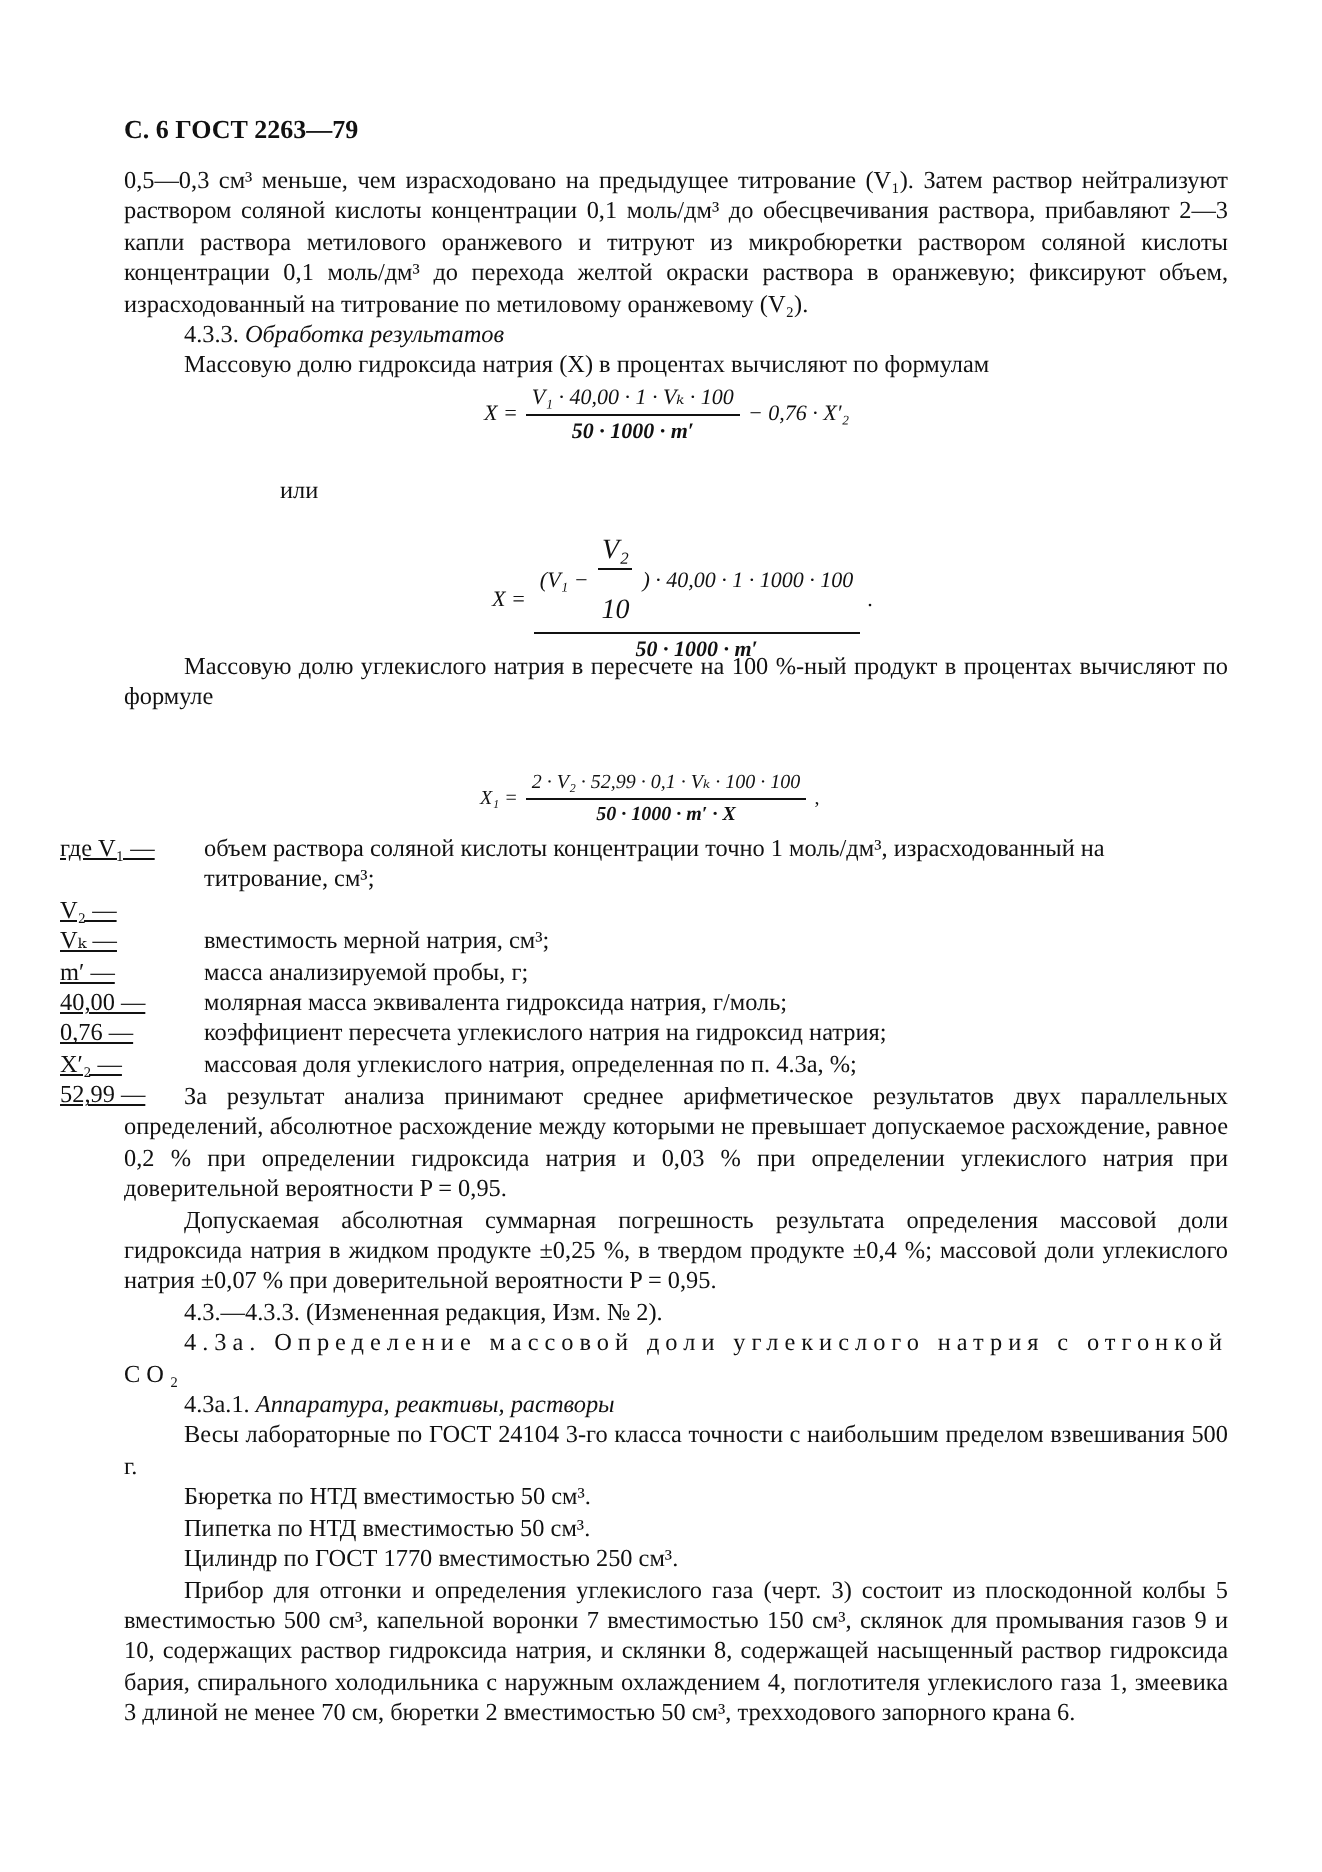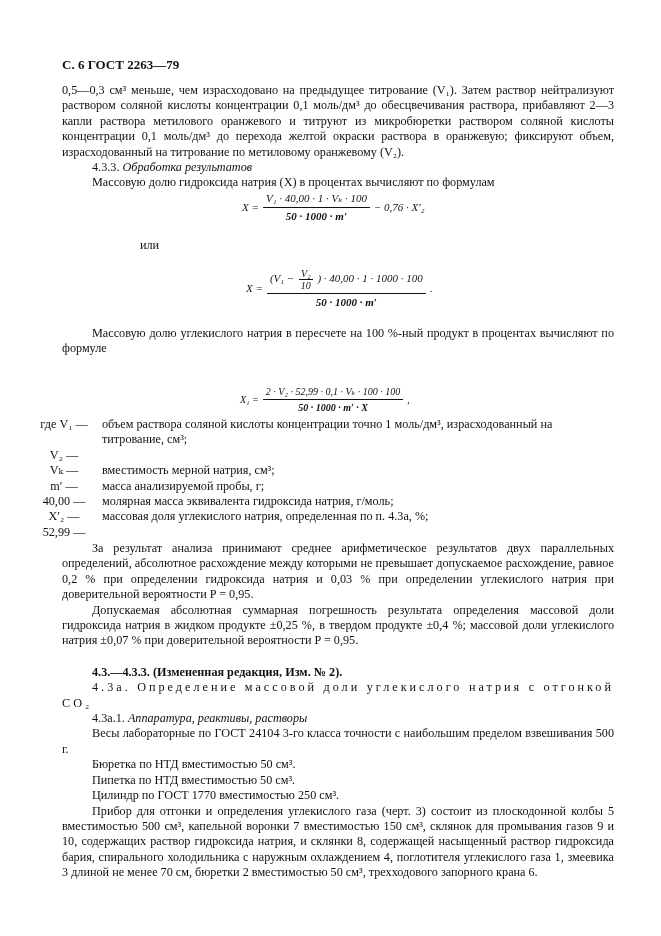--- a/index.html
+++ b/index.html
@@ -6,26 +6,26 @@
   body { width:661px; height:936px; position:relative; overflow:hidden;
          font-family:"Liberation Serif","DejaVu Serif",serif; color:#111; font-size:12.2px; }
   .header { position:absolute; left:62px; top:57px; font-weight:bold; font-size:13px; }
   .p { line-height:15.4px; text-align:justify; margin:0; }
   .ind { text-indent:30px; }
   .blk { position:absolute; left:62px; width:552px; }
   .formula { position:absolute; display:flex; align-items:center; font-size:11px; font-style:normal; }
   .frac { display:inline-flex; flex-direction:column; align-items:center; margin:0 4px; }
   .frac .num { padding:0 3px 2px; border-bottom:1px solid #111; white-space:nowrap; }
   .frac .den { padding:2px 3px 0; white-space:nowrap;font-weight:bold; }
-  .small-frac { display:inline-flex; flex-direction:column; align-items:center; vertical-align:middle; font-size:10px; margin:0 2px; }
+  .small-frac { display:inline-flex; flex-direction:column; align-items:center; vertical-align:middle; font-size:14px; margin:0 2px;gap:13px; }
   .small-frac .num { border-bottom:1px solid #111; padding:0 2px; }
   i, .it { font-style:italic; }
   .legend { position:absolute; left:62px; width:552px; font-size:12.2px; line-height:15.4px; }
   .lrow { display:flex; }
-  .lkey { width:68px; text-align:center; padding-right:4px; white-space:nowrap; flex-shrink:0; }
+  .lkey { width:68px; text-align:left; padding-right:4px; white-space:nowrap; flex-shrink:0;text-decoration:underline; }
   .ltxt { flex:1; }
   .spaced { letter-spacing:3px; }
 </style>
 </head>
 <body>
 
 <div class="header">С. 6 ГОСТ 2263—79</div>
 
 <div class="blk" style="top:83px;">
   <p class="p">0,5—0,3 см³ меньше, чем израсходовано на предыдущее титрование (V₁). Затем раствор нейтрализуют раствором соляной кислоты концентрации 0,1 моль/дм³ до обесцвечивания раствора, прибавляют 2—3 капли раствора метилового оранжевого и титруют из микробюретки раствором соляной кислоты концентрации 0,1 моль/дм³ до перехода желтой окраски раствора в оранжевую; фиксируют объем, израсходованный на титрование по метиловому оранжевому (V₂).</p>
@@ -92,32 +92,36 @@
     </div>
   <div class="lrow">
       <span class="lkey">m′ —</span>
       <span class="ltxt">масса анализируемой пробы, г;</span>
     </div>
   <div class="lrow">
       <span class="lkey">40,00 —</span>
       <span class="ltxt">молярная масса эквивалента гидроксида натрия, г/моль;</span>
     </div>
   <div class="lrow">
+      <span class="lkey">0,76 —</span>
+      <span class="ltxt">коэффициент пересчета углекислого натрия на гидроксид натрия;</span>
+    </div>
+  <div class="lrow">
       <span class="lkey">X′₂ —</span>
       <span class="ltxt">массовая доля углекислого натрия, определенная по п. 4.3а, %;</span>
     </div>
   <div class="lrow">
       <span class="lkey">52,99 —</span>
     </div>
 </div>
 
 <div class="blk" style="top:541px;">
   <p class="p ind">За результат анализа принимают среднее арифметическое результатов двух параллельных определений, абсолютное расхождение между которыми не превышает допускаемое расхождение, равное 0,2 % при определении гидроксида натрия и 0,03 % при определении углекислого натрия при доверительной вероятности P = 0,95.</p>
   <p class="p ind">Допускаемая абсолютная суммарная погрешность результата определения массовой доли гидроксида натрия в жидком продукте ±0,25 %, в твердом продукте ±0,4 %; массовой доли углекислого натрия ±0,07 % при доверительной вероятности P = 0,95.</p>
-  <p class="p ind" style="font-weight:bold;margin-top:16px;">4.3.—4.3.3. (Измененная редакция, Изм. № 2).</p>
+  <p class="p ind" style="font-weight:normal;">4.3.—4.3.3. (Измененная редакция, Изм. № 2).</p>
   <p class="p ind spaced">4.3а. Определение массовой доли углекислого натрия с отгонкой CO₂</p>
   <p class="p ind">
     <span>4.3а.1.</span>
     <i>Аппаратура, реактивы, растворы</i>
   </p>
   <p class="p ind">Весы лабораторные по ГОСТ 24104 3-го класса точности с наибольшим пределом взвешивания 500 г.</p>
   <p class="p ind">Бюретка по НТД вместимостью 50 см³.</p>
   <p class="p ind">Пипетка по НТД вместимостью 50 см³.</p>
   <p class="p ind">Цилиндр по ГОСТ 1770 вместимостью 250 см³.</p>
   <p class="p ind">Прибор для отгонки и определения углекислого газа (черт. 3) состоит из плоскодонной колбы 5 вместимостью 500 см³, капельной воронки 7 вместимостью 150 см³, склянок для промывания газов 9 и 10, содержащих раствор гидроксида натрия, и склянки 8, содержащей насыщенный раствор гидроксида бария, спирального холодильника с наружным охлаждением 4, поглотителя углекислого газа 1, змеевика 3 длиной не менее 70 см, бюретки 2 вместимостью 50 см³, трехходового запорного крана 6.</p>

